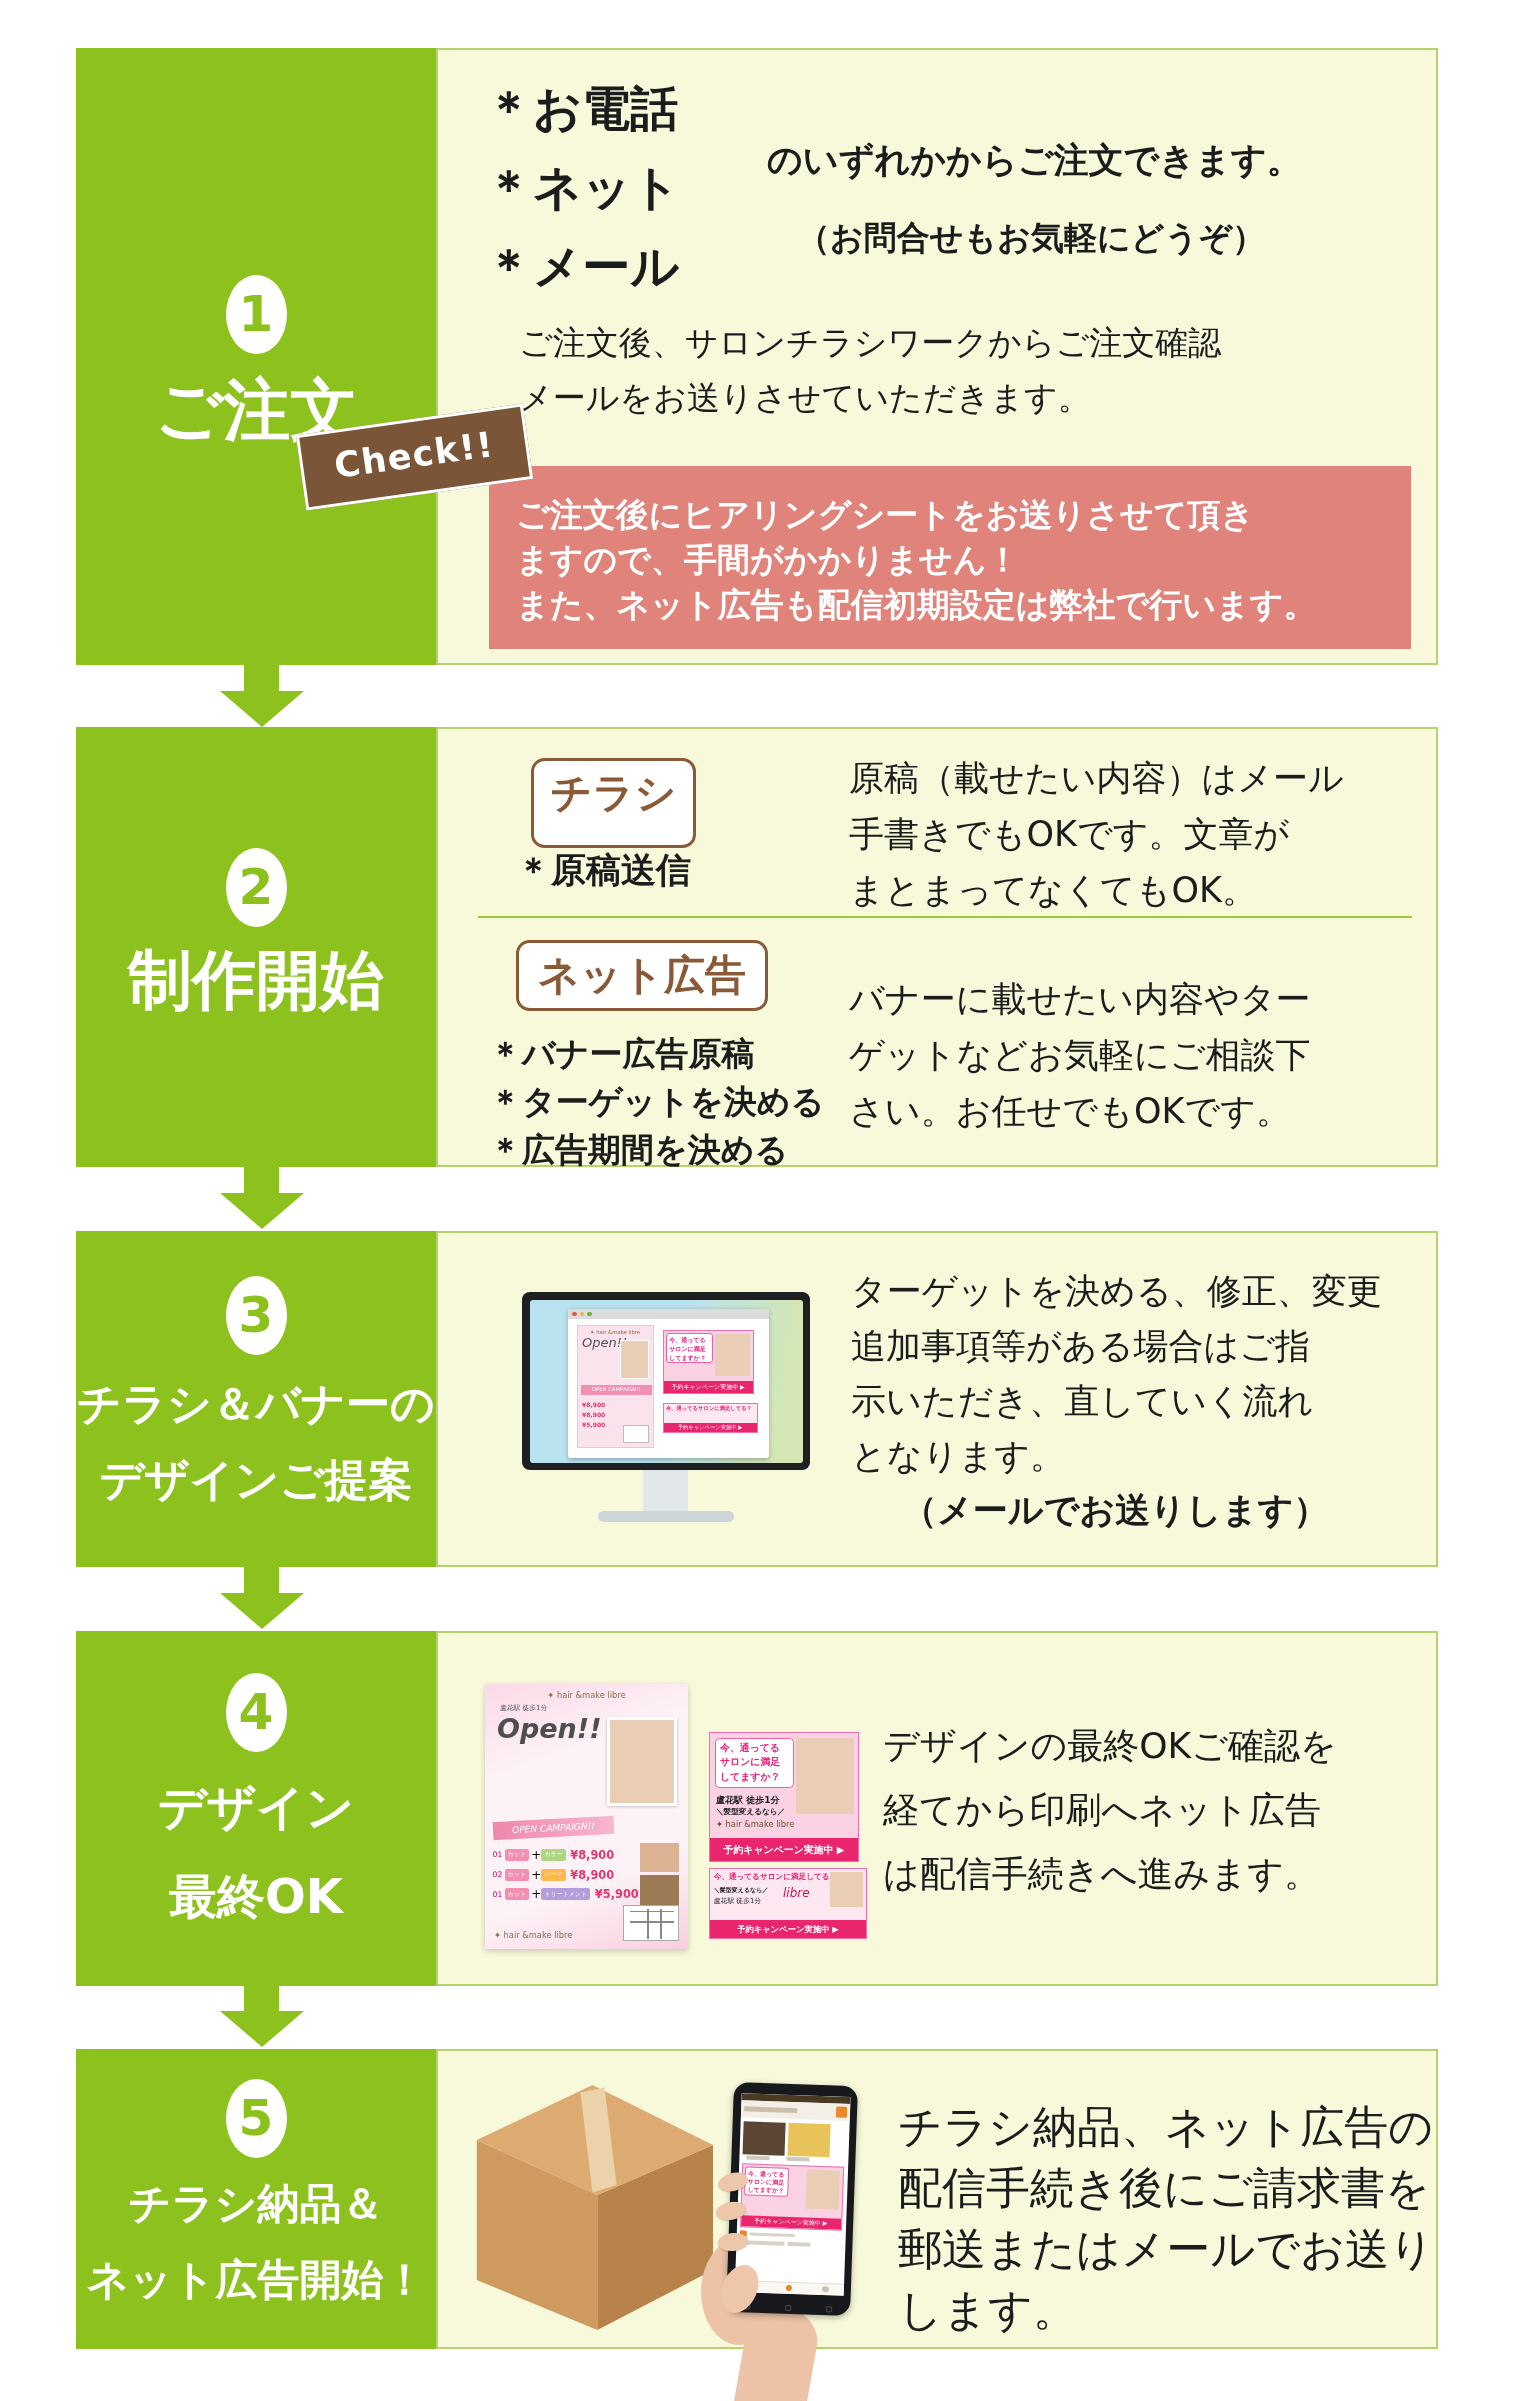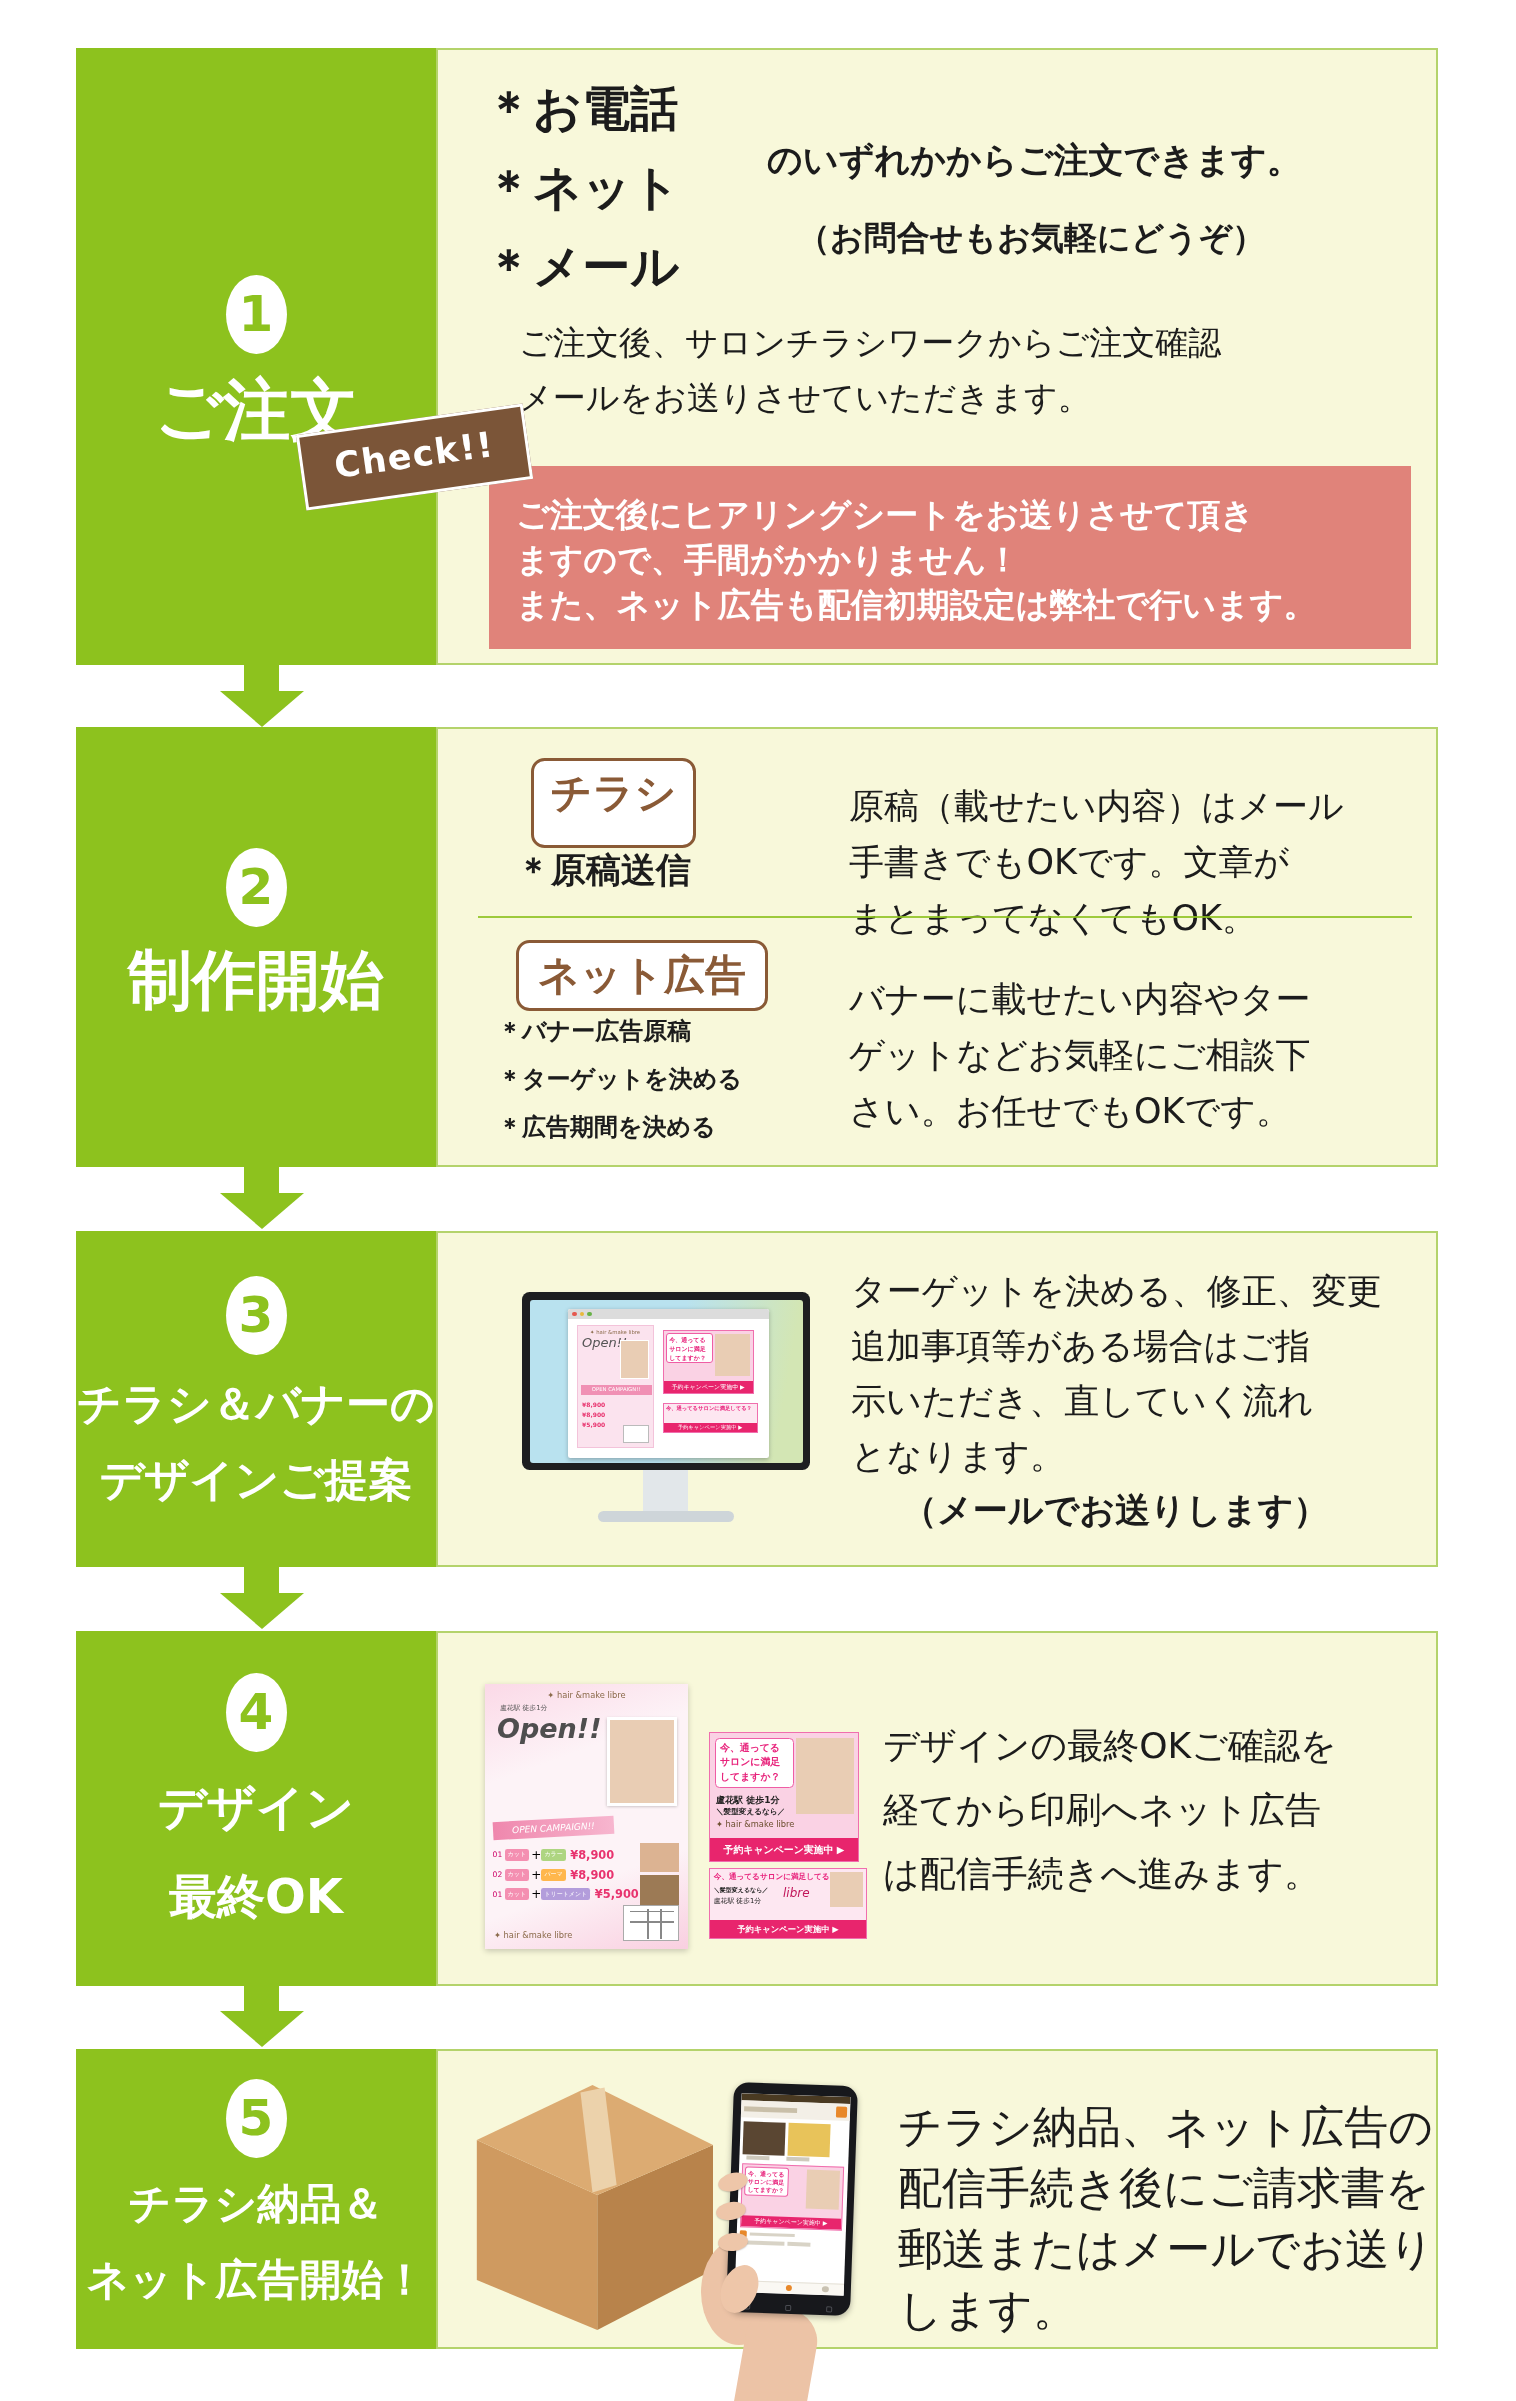--- a/index.html
+++ b/index.html
@@ -61,22 +61,22 @@
   .pinkbox{left:413px;top:418px;width:922px;height:183px;background:var(--pink);padding:26px 27px;}
   .pinkbox div{color:#fff;font-size:33px;font-weight:800;line-height:45px;}
 
   
   .badge{position:absolute;background:#fff;border:3.8px solid var(--badge-brown);border-radius:13.6px;
     text-align:center;color:var(--badge-brown);font-weight:800;}
   .badge1{left:455px;top:31px;width:165px;height:90px;font-size:41px;line-height:64px;}
   .badge2{left:440px;top:213px;width:252px;height:71px;font-size:41px;line-height:64px;}
   .s2-flyer-item{left:440px;top:120px;font-size:35px;font-weight:800;color:var(--ink);}
   .s2-divider{left:402px;top:189px;width:934px;height:2.3px;background:var(--green);opacity:.85;}
-  .s2-ad-items{left:413px;top:280px;font-size:24px;font-weight:800;line-height:48px;color:var(--ink);margin-left:9px;}
-  .s2-note1{left:773px;top:23px;font-size:35px;line-height:56px;font-weight:500;color:var(--ink);margin-top:28px;}
+  .s2-ad-items{left:413px;top:303px;font-size:33px;font-weight:800;line-height:48px;color:var(--ink);}
+  .s2-note1{left:773px;top:23px;font-size:35px;line-height:56px;font-weight:500;color:var(--ink);}
   .s2-note2{left:773px;top:244px;font-size:35px;line-height:56px;font-weight:500;color:var(--ink);}
 
   
   .s3-para{left:775px;top:33px;font-size:35px;line-height:55px;font-weight:500;color:var(--ink);}
   .s3-note{left:826px;top:256px;font-size:35px;font-weight:800;color:var(--ink);}
   .monitor{left:446px;top:61px;width:288px;height:232px;}
   .mon-bezel{position:absolute;left:0;top:0;width:288px;height:178px;background:#1e1f21;border-radius:7.6px;}
   .mon-screen{position:absolute;left:7.6px;top:7.6px;width:273px;height:163px;border-radius:3px;
     background:linear-gradient(100deg,#b9e2ef 52%,#d3e6b4 90%);overflow:hidden;}
   .mon-window{position:absolute;left:38px;top:9px;width:201px;height:149px;background:#fff;border-radius:2.3px;

